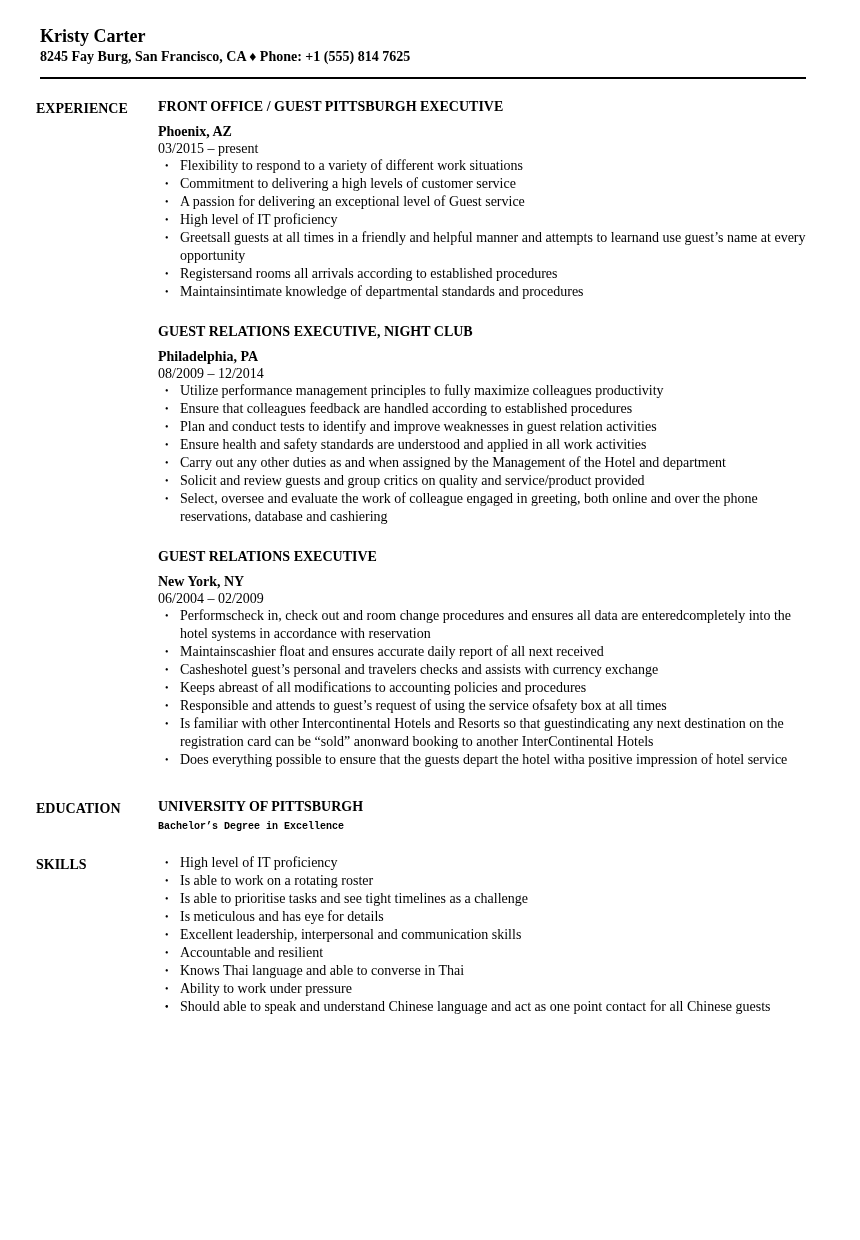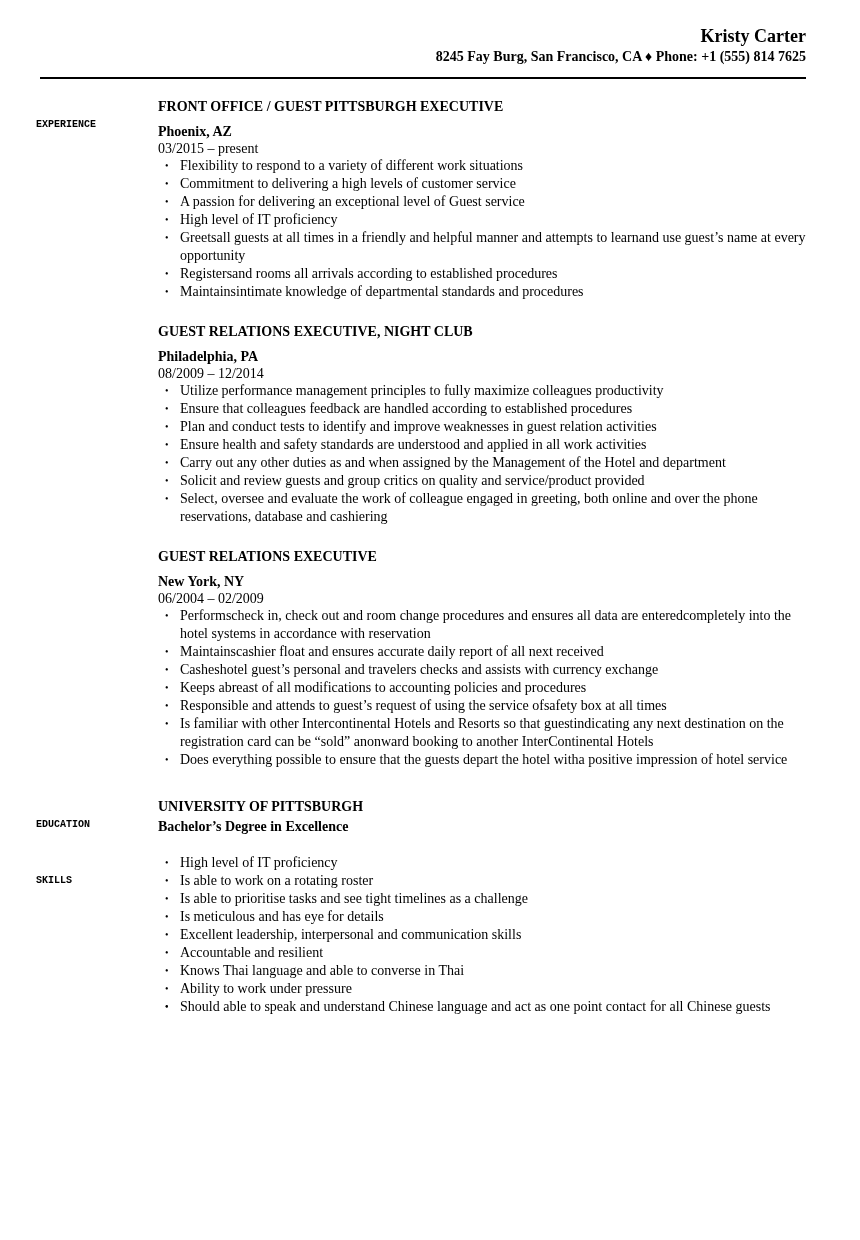--- a/index.html
+++ b/index.html
@@ -13,21 +13,21 @@
       position: relative;
       font-family: "Liberation Serif", "DejaVu Serif", serif;
       color: #000000;
       overflow: hidden;
     }
     .header {
       position: absolute;
       left: 40px;
       top: 24px;
       width: 766px;
-      text-align: right;
+      text-align: left;
     }
     .name {
       font-size: 18px;
       font-weight: bold;
       line-height: 24px;
       margin: 0;
     }
     .contact {
       font-size: 14px;
       font-weight: bold;
@@ -42,25 +42,24 @@
       background: #000000;
     }
     .section {
       position: absolute;
       left: 36px;
       width: 780px;
     }
     .section-label {
       position: absolute;
       left: 0;
-      top: 18px;
-      font-size: 10px;
+      top: 2px;
+      font-size: 14px;
       font-weight: bold;
       line-height: 18px;
-      font-family: Liberation Mono, monospace;
     }
     .section-body {
       position: absolute;
       left: 122px;
       top: 0;
       width: 655px;
     }
     .job {
       margin-bottom: 22px;
     }
@@ -96,24 +95,25 @@
       left: 7px;
       top: 0;
       font-size: 10px;
     }
     .edu-school {
       font-size: 14px;
       font-weight: bold;
       line-height: 18px;
     }
     .edu-degree {
-      font-size: 14px;
+      font-size: 10px;
       font-weight: bold;
       line-height: 18px;
       margin-top: 2px;
+      font-family: Liberation Mono, monospace;
     }
   </style>
 </head>
 <body>
 
 <div class="header">
   <div class="name">Kristy Carter</div>
   <div class="contact">8245 Fay Burg, San Francisco, CA ♦ Phone: +1 (555) 814 7625</div>
 </div>
 <div class="rule"></div>

